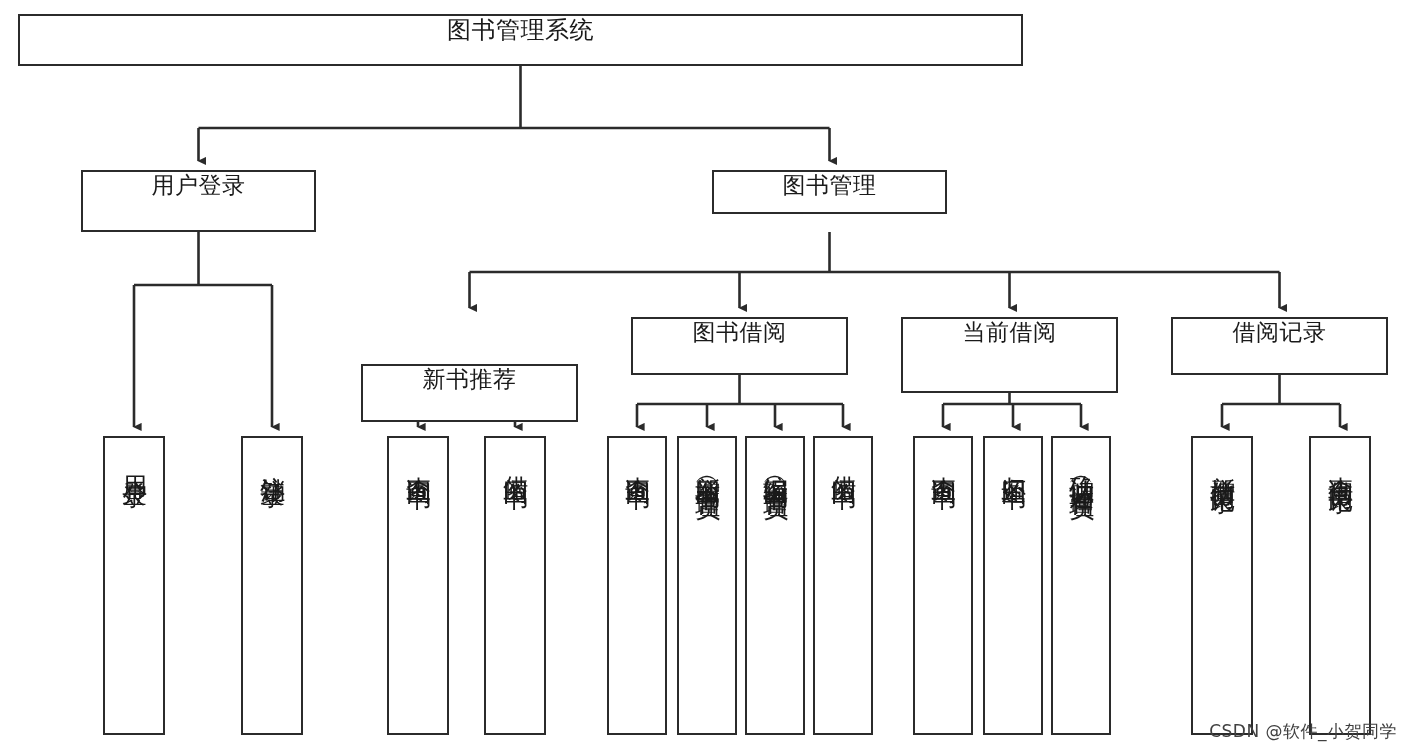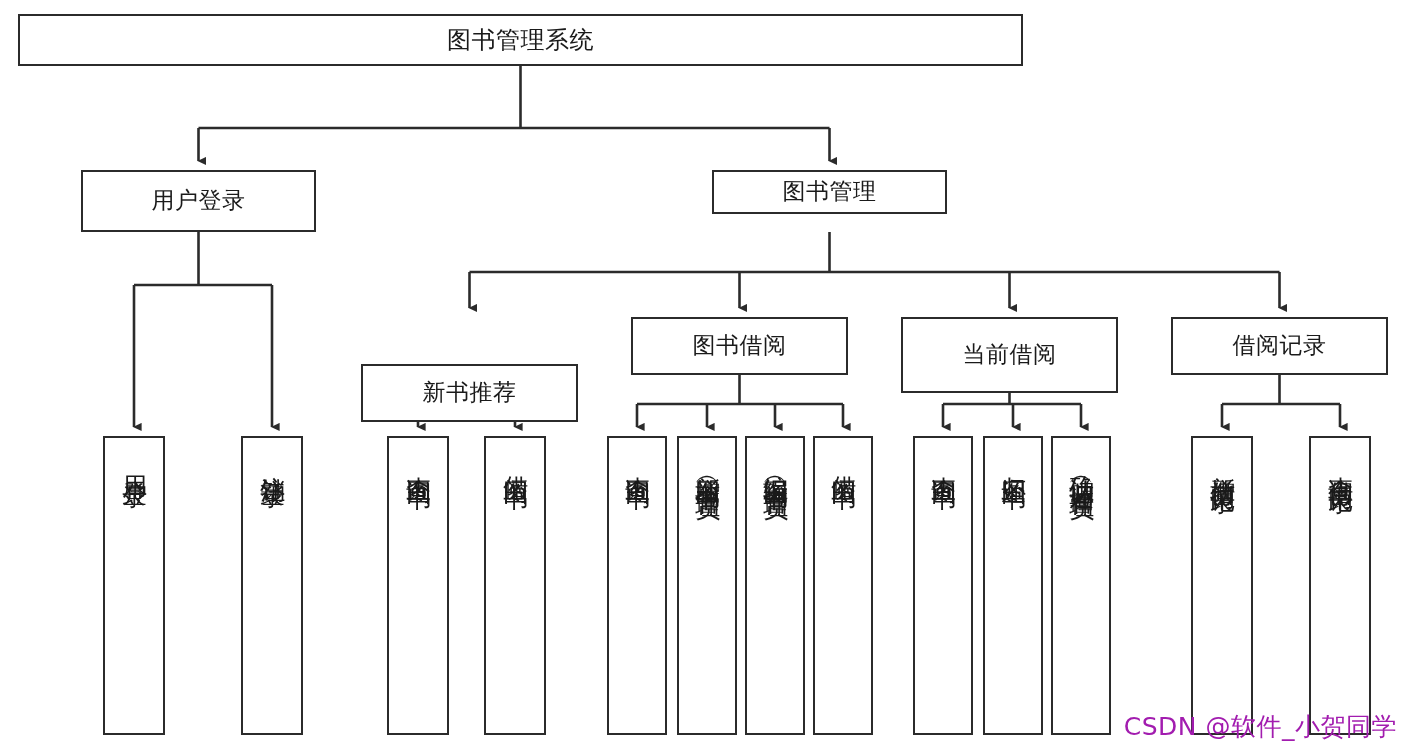--- a/index.html
+++ b/index.html
@@ -24,21 +24,20 @@
     width: 1405px;
     height: 747px;
     pointer-events: none;
   }
   .node {
     position: absolute;
     box-sizing: border-box;
     border: 2px solid #2b2b2b;
     background: #ffffff;
     display: flex;
-    align-items: center;
     justify-content: center;
     color: #1a1a1a;
   }
   .node-label {
     display: block;
     text-align: center;
     line-height: 1.18;
     white-space: nowrap;
   }
   
@@ -60,22 +59,22 @@
     text-orientation: upright;
     font-size: 25px;
     line-height: 1.05;
     letter-spacing: 3px;
     white-space: nowrap;
   }
   #watermark {
     position: absolute;
     right: 8px;
     bottom: 4px;
-    font-size: 25px;
-    color: #a21caf;
+    font-size: 17px;
+    color: #404040;
     letter-spacing: 0.5px;
     white-space: nowrap;
   }
 </style>
 </head>
 <body>
 
 <div id="diagram-root">
   <svg id="edges-layer" viewBox="0 0 1405 747" width="1405" height="747" xmlns="http://www.w3.org/2000/svg">
     <defs>

